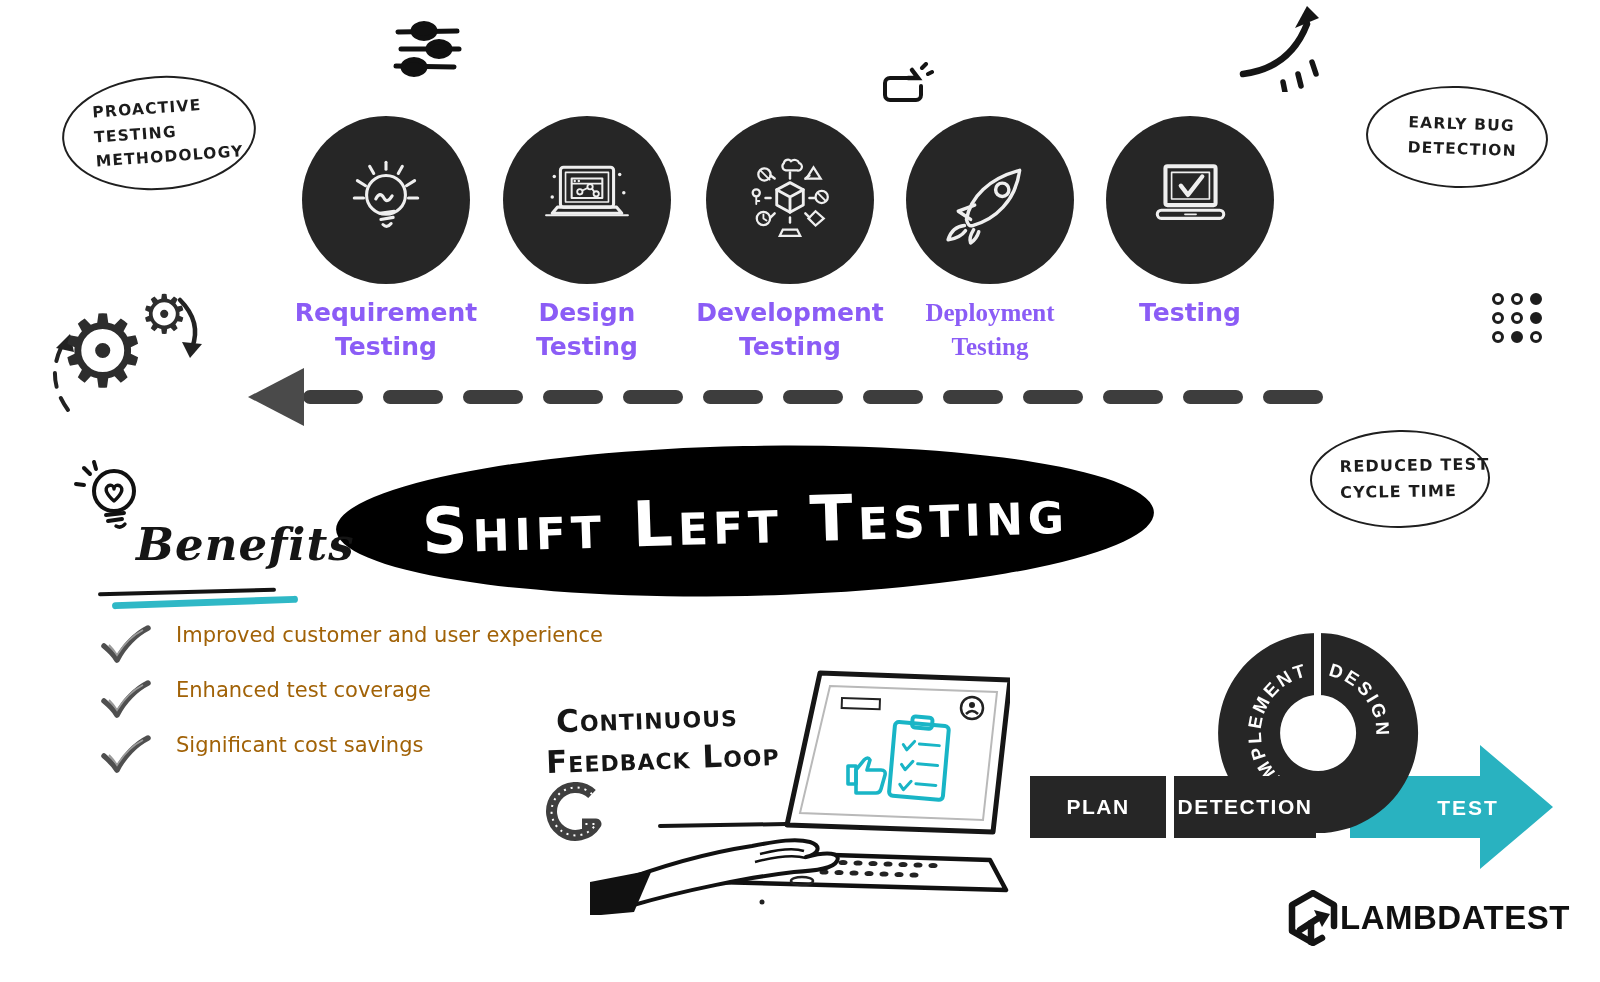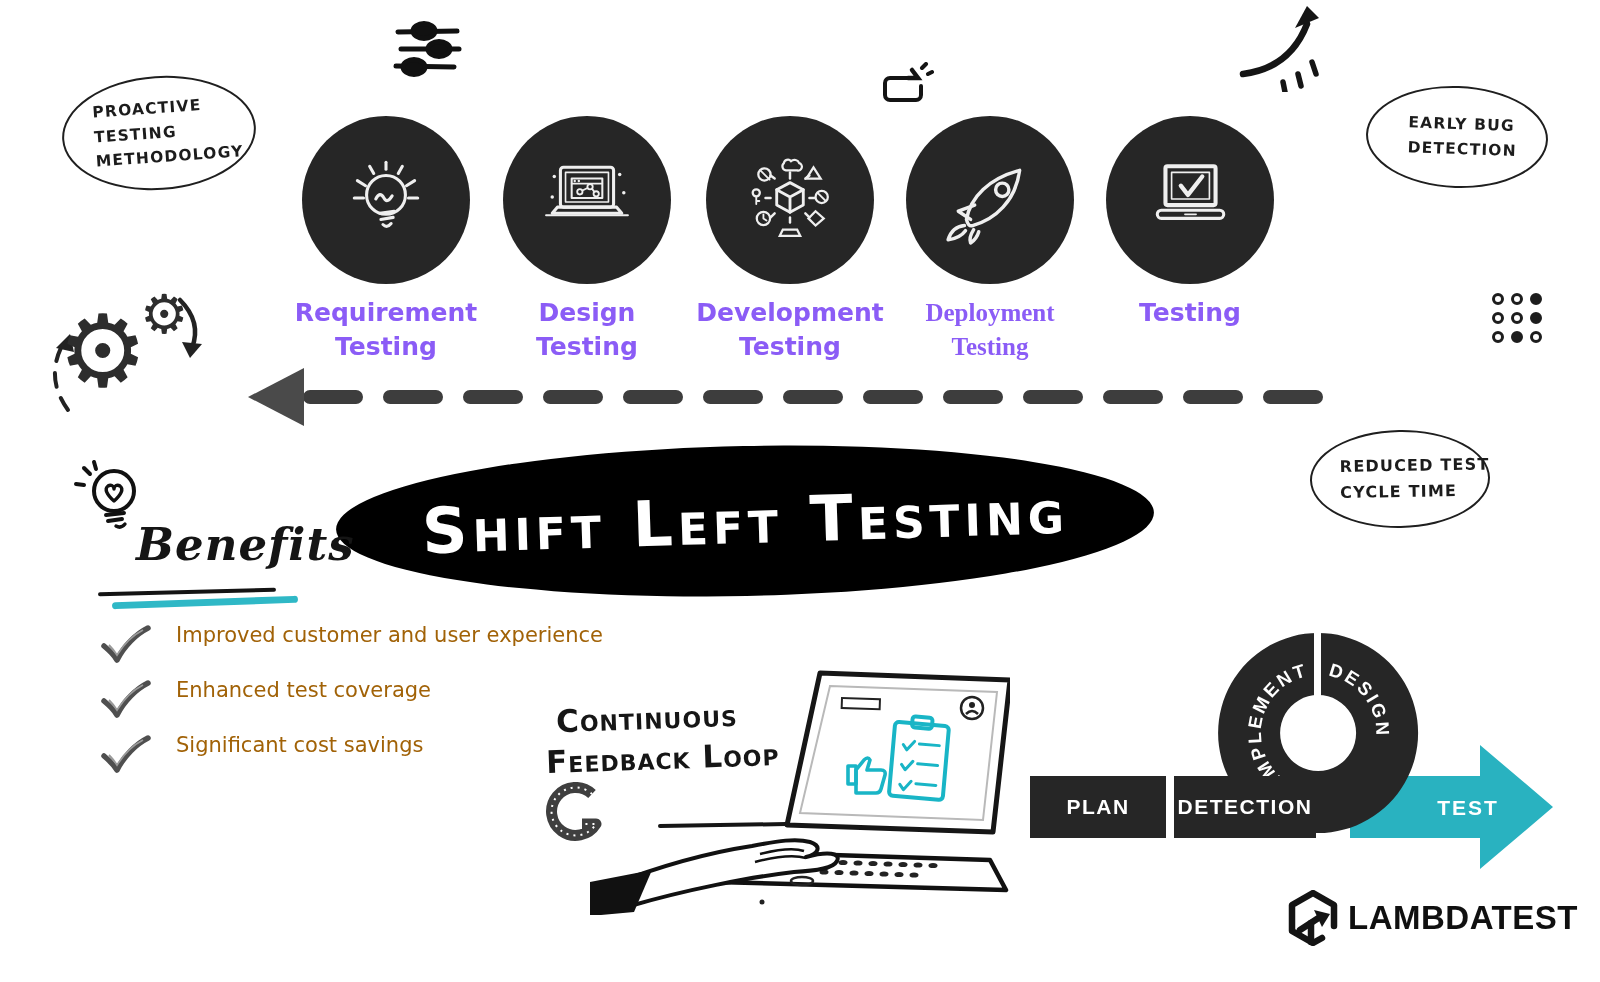--- a/index.html
+++ b/index.html
@@ -51,21 +51,21 @@
   .fb2 { left:546px; top:740px; }
 
   
   .sdlc-box { position:absolute; top:776px; height:62px; background:#262626; color:#fff;
               display:flex; align-items:center; justify-content:center;
               font-size:21px; font-weight:bold; letter-spacing:1.5px; font-family:"Liberation Sans", sans-serif; }
   .box-plan { left:1030px; width:136px; }
   .box-analysis { left:1174px; width:142px; }
 
   
-  .logo { position:absolute; left:1288px; top:890px; display:flex; align-items:center; gap:10px; }
+  .logo { position:absolute; left:1288px; top:890px; display:flex; align-items:center; gap:2px; }
   .logo-text { font-family:"Liberation Sans", sans-serif; font-weight:bold; font-size:33px;
                letter-spacing:0.5px; color:#101010; }
 
   
   .gear { position:absolute; color:#2d2d2d; line-height:1; }
   .gear-big { left:58px; top:302px; font-size:100px; }
   .gear-small { left:140px; top:288px; font-size:54px; }
   .dots-grid { position:absolute; left:1492px; top:293px; display:grid;
                grid-template-columns:repeat(3,12px); gap:7px; }
   .dot { width:12px; height:12px; border:3.5px solid #1d1d1d; border-radius:50%; }

